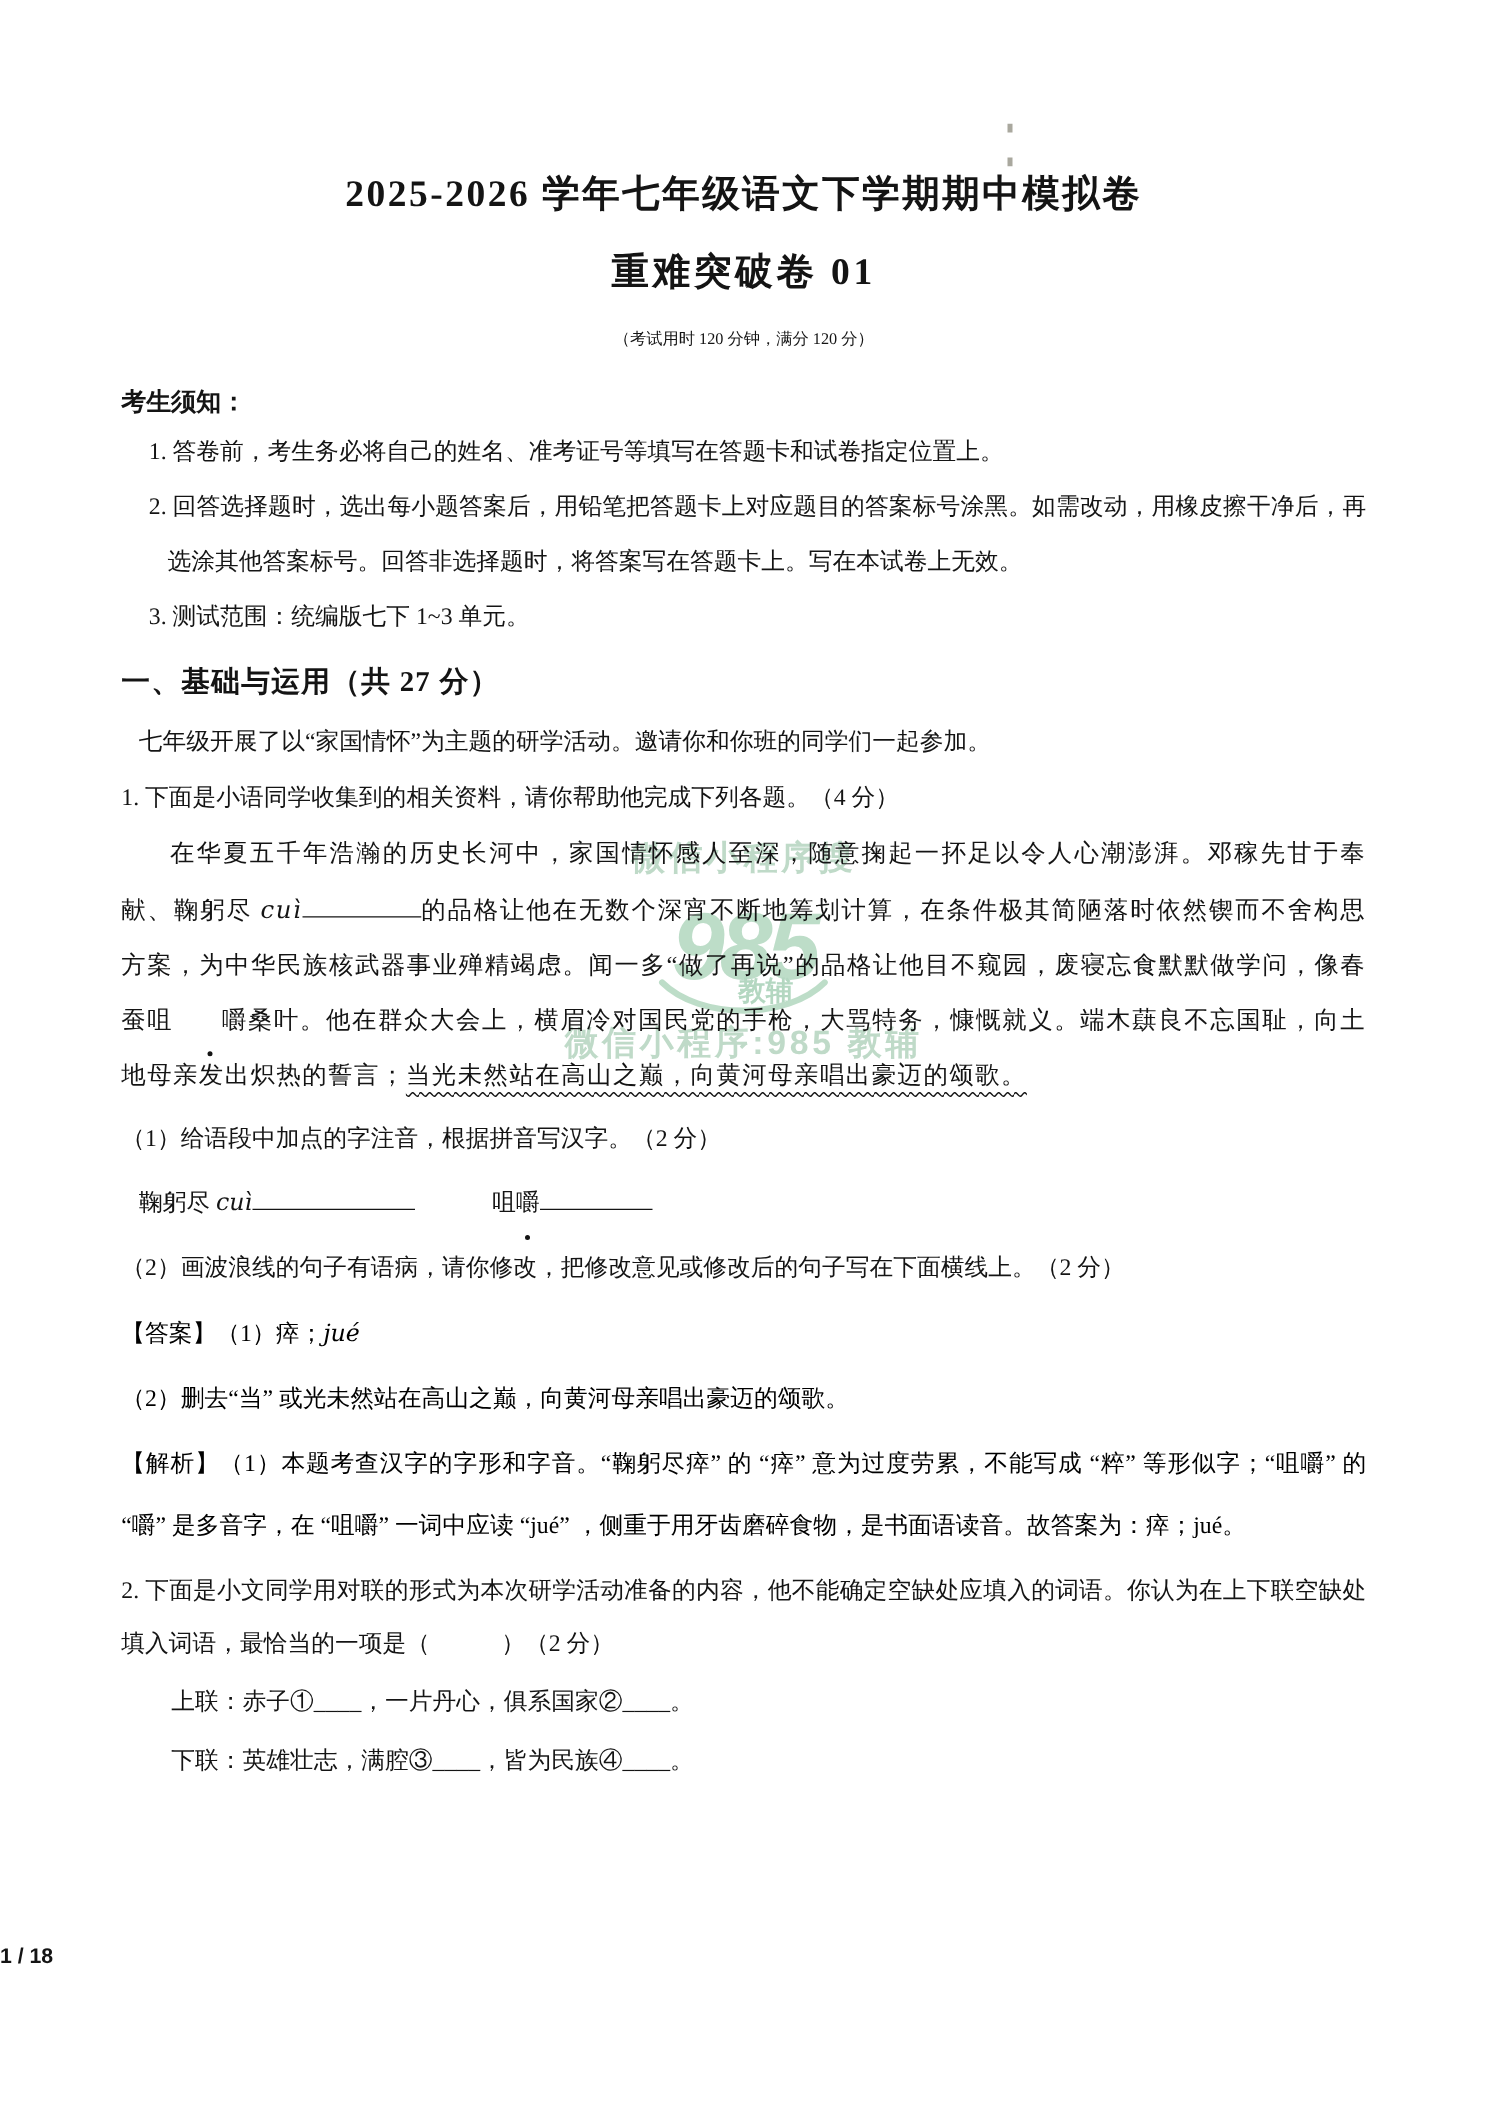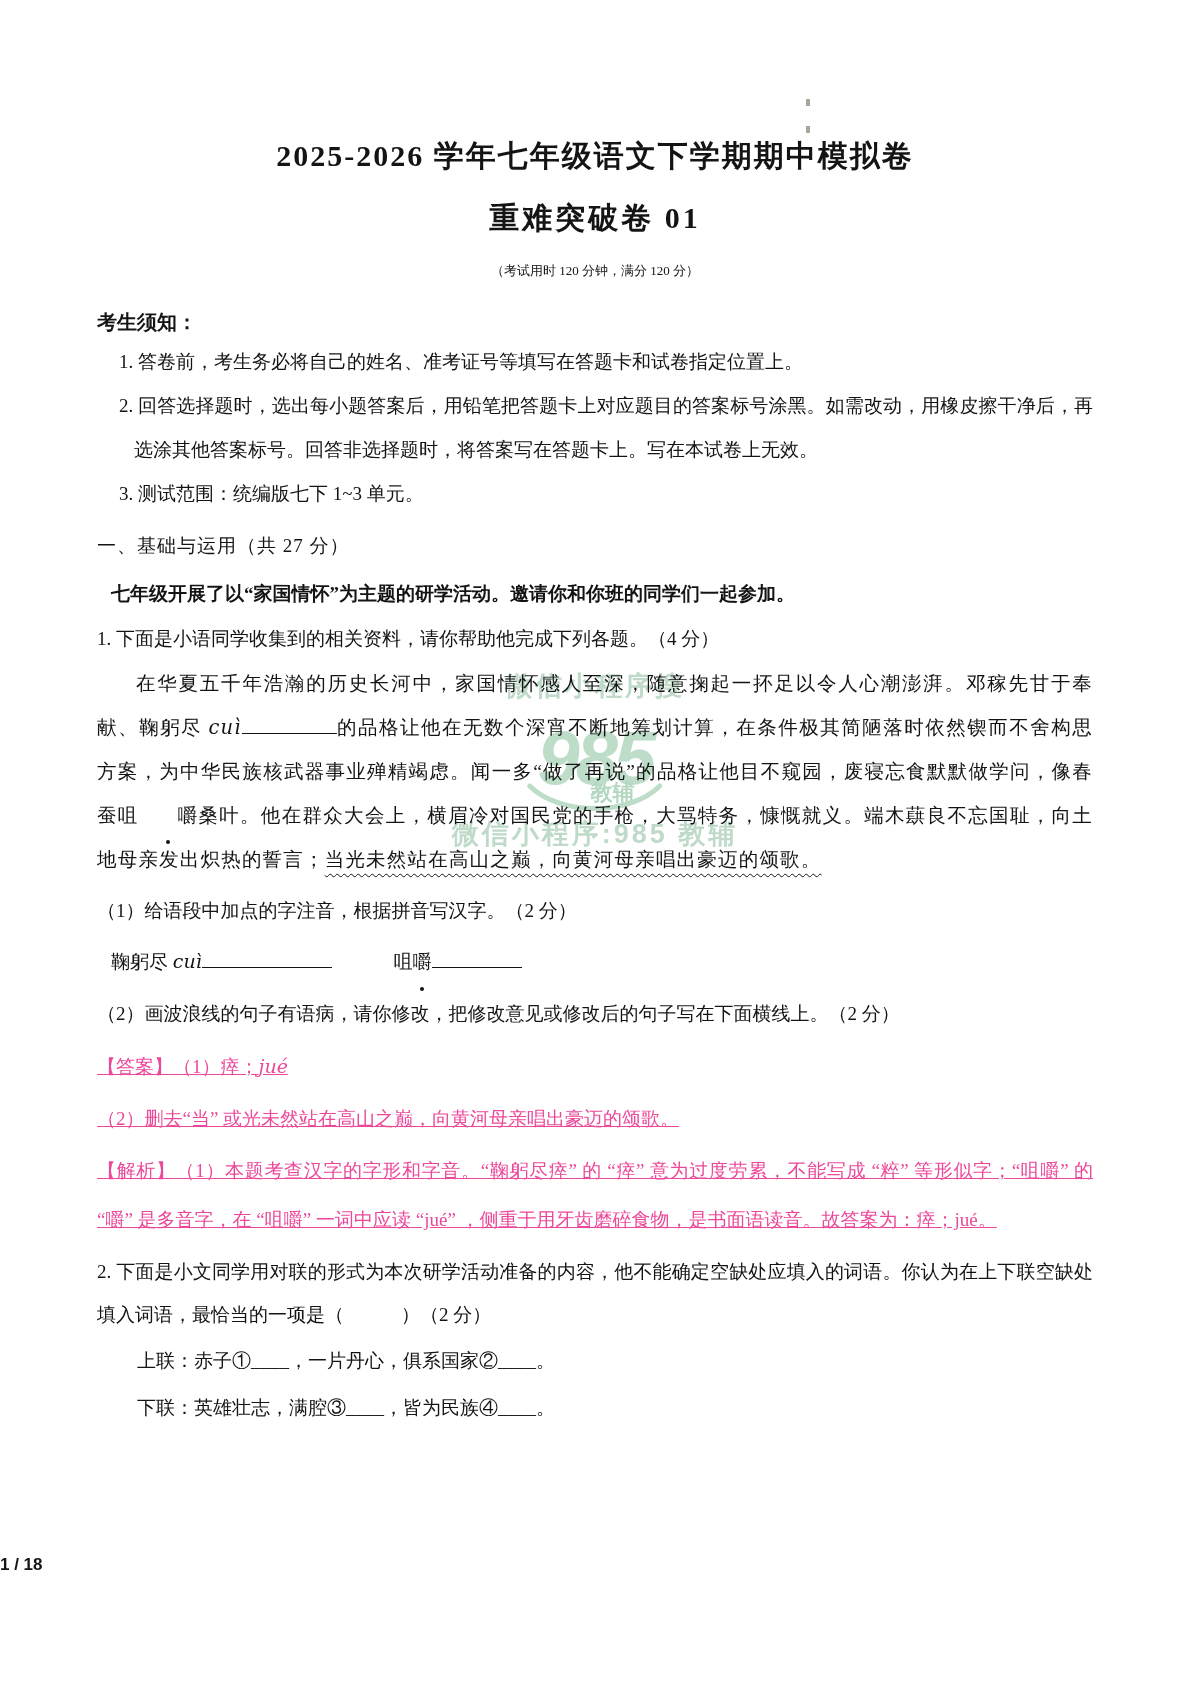--- a/index.html
+++ b/index.html
@@ -19,22 +19,22 @@
   .subtitle { margin:20px 0 0; text-align:center; font-size:13px; line-height:26px; }
 
   
   .notice-heading {
     margin:24px 0 4px; font-size:20px; font-weight:bold; line-height:28px;
     font-family:"Liberation Sans","DejaVu Sans",sans-serif;
   }
   .notice-item { margin:0; font-size:19px; line-height:44px; padding-left:37px; text-indent:-15px; text-align:justify; }
 
   
-  .section-heading { margin:10px 0 0; font-size:19px; font-weight:normal; line-height:40px; letter-spacing:1px; }
-  .intro { margin:8px 0 0; font-size:19px; line-height:40px; text-indent:14px;font-weight:bold; }
+  .section-heading { margin:10px 0 0; font-size:23px; font-weight:bold; line-height:40px; letter-spacing:1px; }
+  .intro { margin:8px 0 0; font-size:19px; line-height:40px; text-indent:14px; }
   .q-stem { margin:4px 0 0; font-size:19px; line-height:42px; }
 
   .passage {
     margin:2px 0 0; font-size:19.5px; line-height:44px;
     text-align:justify; text-indent:2em; letter-spacing:1.2px;
   }
   .pinyin { font-style:italic; font-family:"DejaVu Serif",serif; }
   .blank { display:inline-block; border-bottom:1.5px solid #141414; height:0.95em; vertical-align:baseline; }
   .w95 { width:95px; } .w130 { width:130px; } .w90 { width:90px; }
   .dot-under { position:relative; display:inline-block; }
@@ -44,21 +44,21 @@
   }
   .wavy {
     text-decoration:underline; text-decoration-style:wavy;
     text-decoration-thickness:1px; text-underline-offset:7px;
   }
   .sub-q { margin:6px 0 0; font-size:19px; line-height:46px; }
   .blanks-line { margin:4px 0 0 14px; font-size:19px; line-height:46px; }
   .gap { display:inline-block; width:62px; }
 
   
-  .red { color:#ec4899;text-decoration:underline; }
+  .red { color:#000000; }
   .ans-line { margin:6px 0 0; font-size:19px; line-height:46px; }
   .analysis-1 { margin:4px 0 0; font-size:19px; line-height:49px; text-align:justify; }
   .analysis-2 { margin:4px 0 0; font-size:19px; line-height:43px; text-align:justify; }
 
   
   .q2-stem { margin:6px 0 0; font-size:19px; line-height:43px; text-align:justify; }
   .couplet { margin:3px 0 0 40px; font-size:19px; line-height:44px; }
 
   
   .footer {

